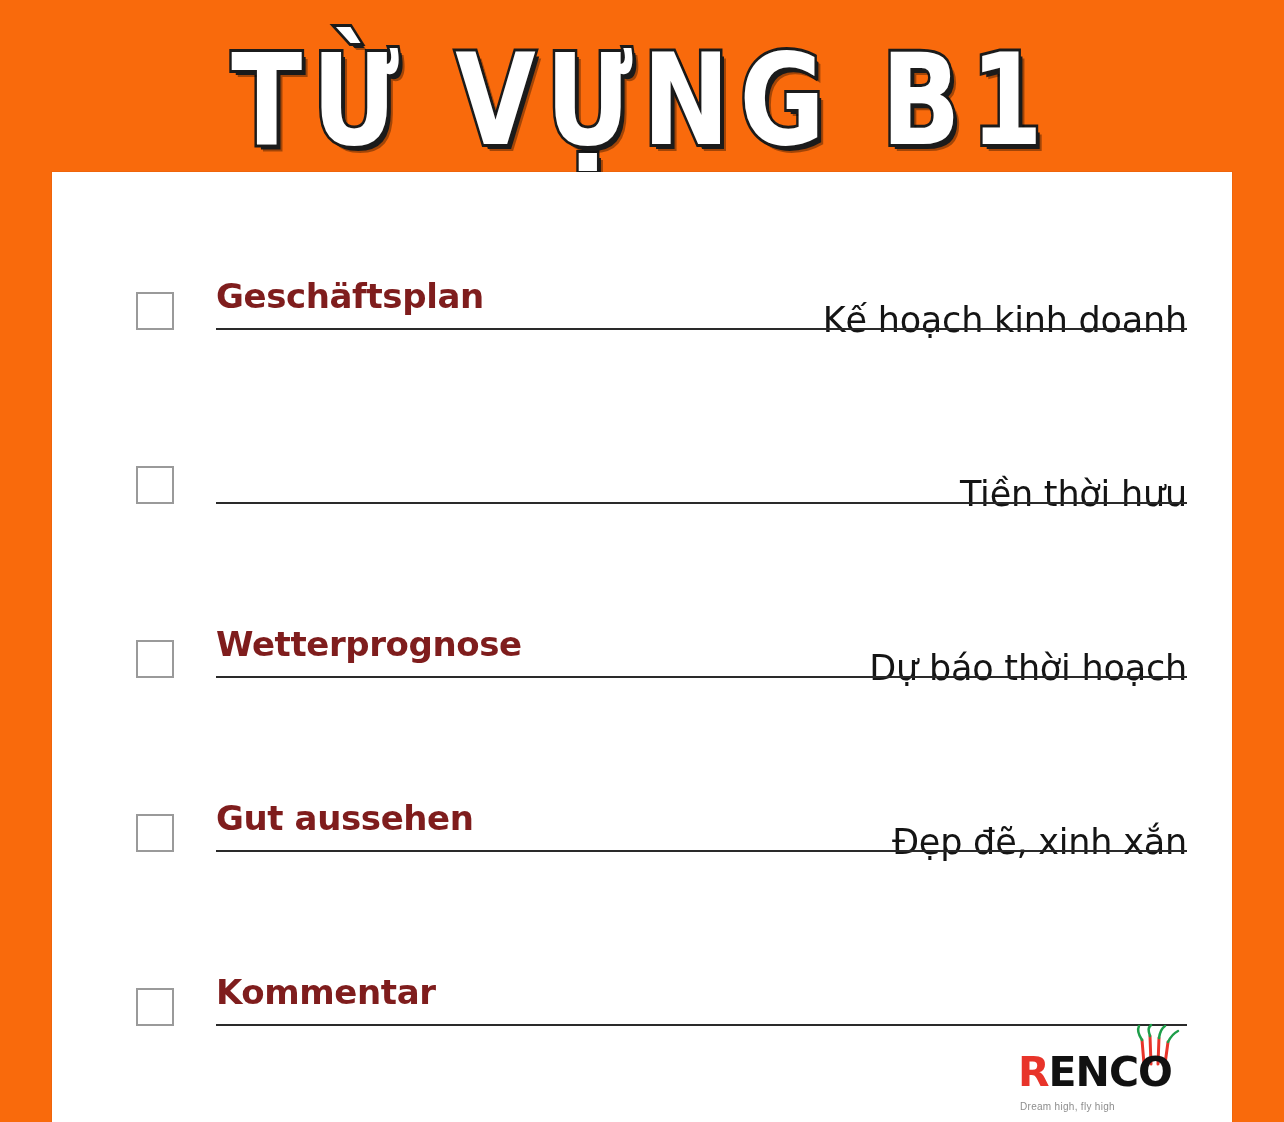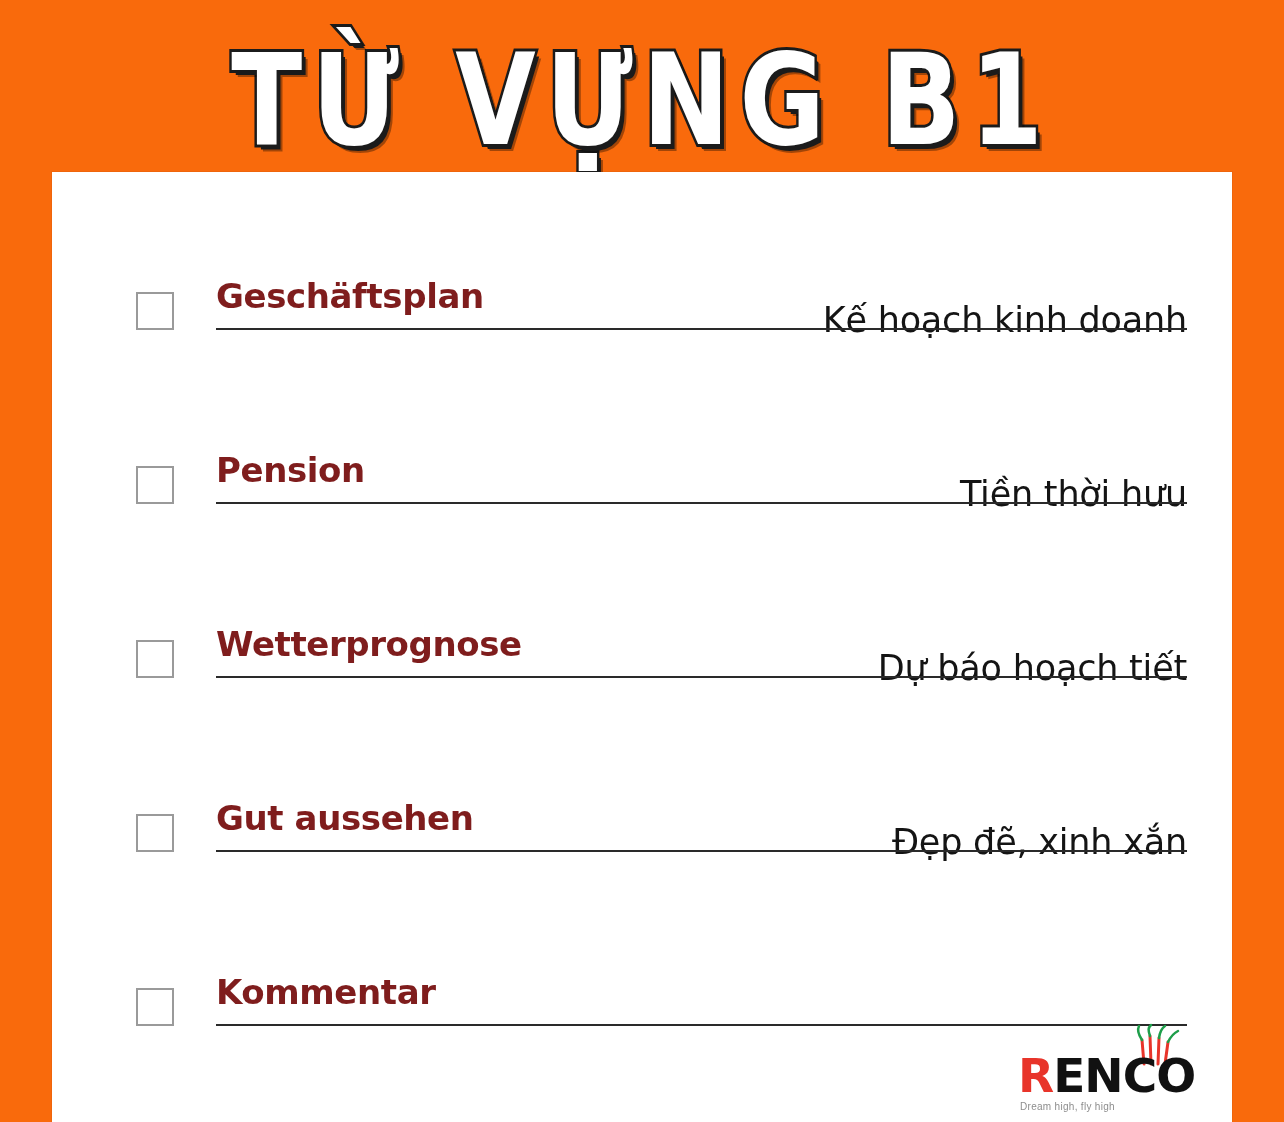--- a/index.html
+++ b/index.html
@@ -124,21 +124,21 @@
     bottom: 8px;
     width: 168px;
     height: 92px;
   }
   .logo-word {
     position: absolute;
     left: 0;
     top: 26px;
     font-family: "DejaVu Sans", sans-serif;
     font-weight: bold;
-    font-size: 47px;
+    font-size: 41px;
     letter-spacing: -1px;
     color: #111111;
   }
   .logo-word .r-letter { color: #E8342A; }
   .logo-tag {
     position: absolute;
     left: 2px;
     bottom: 2px;
     font-family: "Liberation Sans", sans-serif;
     font-size: 10px;
@@ -168,29 +168,28 @@
 
     <div class="row">
       <div class="checkbox"></div>
       <div class="term">Geschäftsplan</div>
       <div class="meaning">Kế hoạch kinh doanh</div>
       <div class="rule"></div>
     </div>
 
     <div class="row">
       <div class="checkbox"></div>
-      <div class="term">Pension</div>
       <div class="meaning">Tiền thời hưu</div>
       <div class="rule"></div>
     </div>
 
     <div class="row">
       <div class="checkbox"></div>
       <div class="term">Wetterprognose</div>
-      <div class="meaning">Dự báo hoạch tiết</div>
+      <div class="meaning">Dự báo thời hoạch</div>
       <div class="rule"></div>
     </div>
 
     <div class="row">
       <div class="checkbox"></div>
       <div class="term">Gut aussehen</div>
       <div class="meaning">Đẹp đẽ, xinh xắn</div>
       <div class="rule"></div>
     </div>
 

